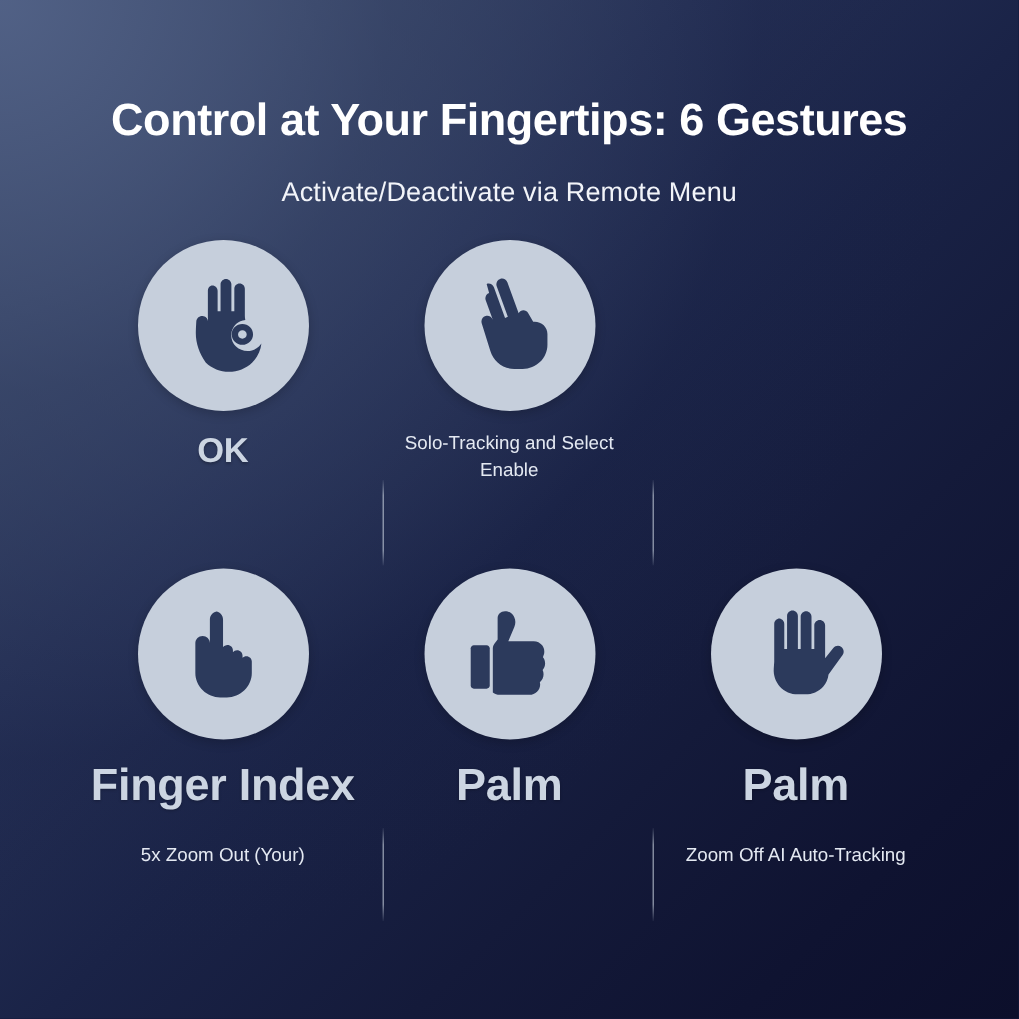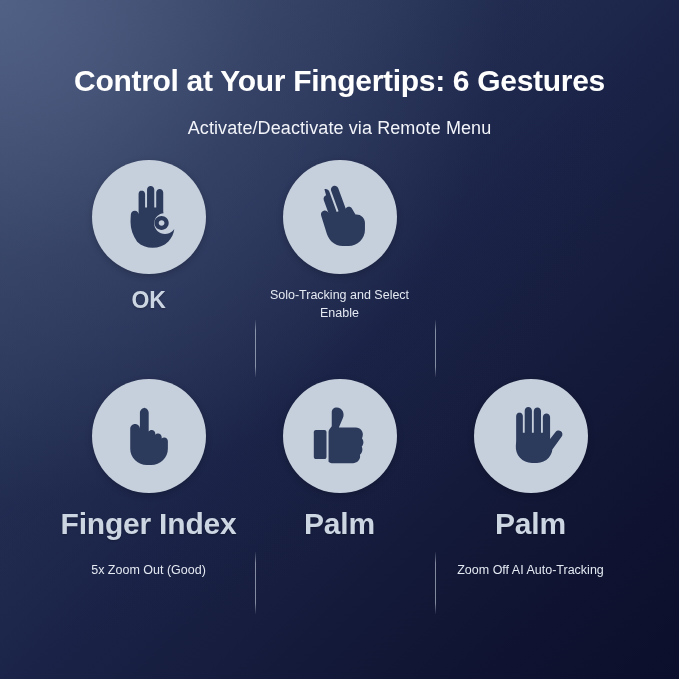--- a/index.html
+++ b/index.html
@@ -173,21 +173,21 @@
 
     <div class="grid-row row-2">
 
       <div class="cell">
         <div class="icon-circle">
           <svg viewBox="0 0 64 64" aria-hidden="true">
             <path d="M26.6 4.5c2.8 0 5.1 2.2 5.1 5v18.2c.6-.9 1.7-1.5 2.9-1.5 1.9 0 3.5 1.5 3.5 3.4v1.3c.6-.8 1.6-1.3 2.7-1.3 1.9 0 3.5 1.5 3.5 3.4v1.5c.6-.7 1.5-1.1 2.5-1.1 1.9 0 3.5 1.5 3.5 3.4v7.5c0 4.2-1.7 8.2-4.8 11.2-3 2.9-7.1 4.6-11.4 4.6h-4.2c-4.2 0-8.3-1.6-11.3-4.6-3.1-3-4.8-7-4.8-11.2V24.9c0-2.5 2.1-4.6 4.7-4.6s4.7 2.1 4.7 4.6V9.5c0-2.8 2.3-5 5.4-5z"></path>
           </svg>
         </div>
         <div class="gesture-name">Finger Index</div>
-        <div class="gesture-desc">5x Zoom Out (Good)</div>
+        <div class="gesture-desc">5x Zoom Out (Your)</div>
       </div>
 
       <div class="cell">
         <div class="icon-circle">
           <svg viewBox="0 0 64 64" aria-hidden="true">
             <path d="M28.8 4.3c2.6 0 4.8 1.5 5.9 3.7 1 2.1 1 4.5.1 6.6l-3.9 9.1h16.4c2.2 0 4.2 1 5.5 2.7 1.3 1.7 1.7 3.9 1.1 6-.2.6-.4 1.2-.6 1.7.9 1.1 1.4 2.5 1.4 4 0 1.6-.6 3.1-1.6 4.2.4.9.6 1.8.6 2.8 0 2-.9 3.9-2.4 5.1.1.5.2 1 .2 1.5 0 3.7-3.1 6.7-6.9 6.7H25.3c-1.6 0-3.1-.5-4.4-1.5V28.2c0-1 .3-1.9.9-2.7l2.2-2.9V8.8c0-2.5 2-4.5 4.8-4.5z"></path>
             <path d="M8.6 26.3h8.3c1.1 0 2 .9 2 2v24.1c0 1.1-.9 2-2 2H8.6c-1.1 0-2-.9-2-2V28.3c0-1.1.9-2 2-2z"></path>
           </svg>
         </div>
         <div class="gesture-name">Palm</div>

